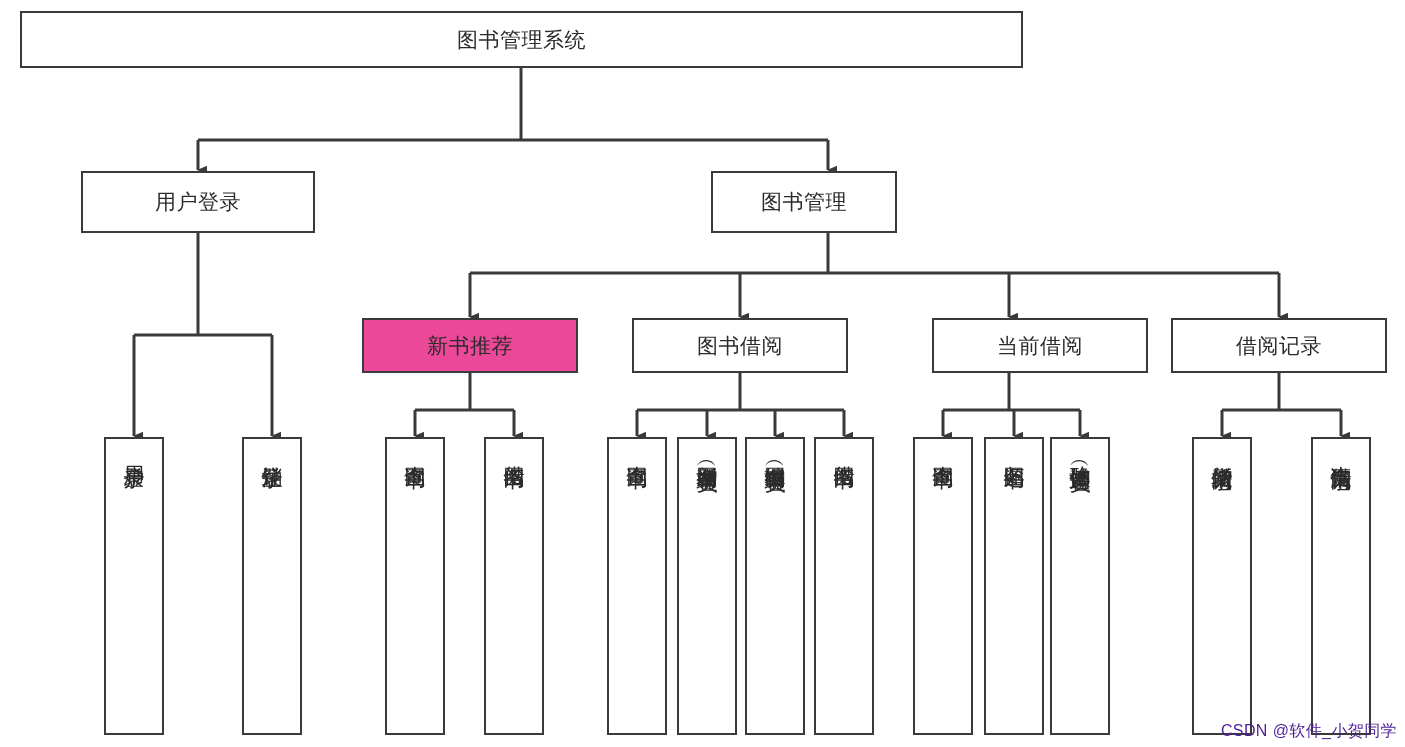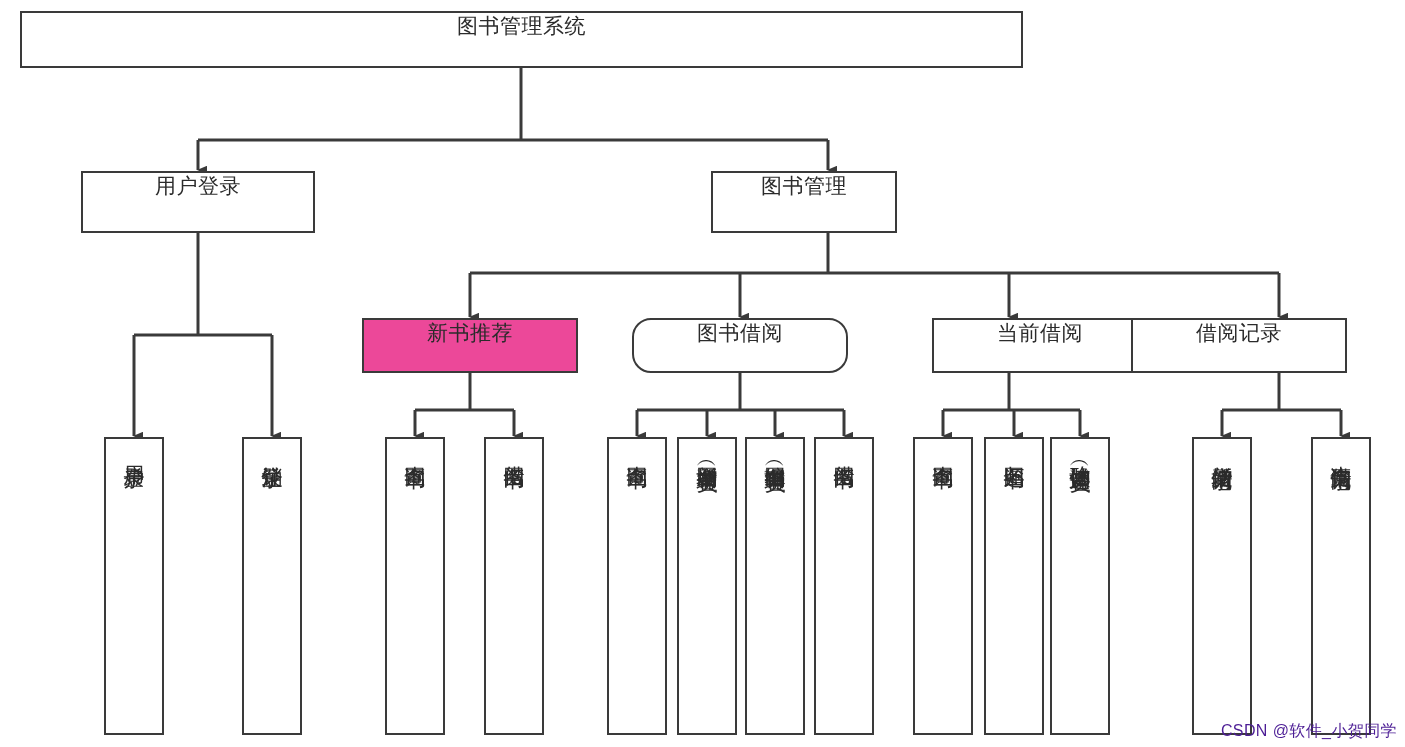--- a/index.html
+++ b/index.html
@@ -26,21 +26,21 @@
     width: 1405px;
     height: 747px;
     pointer-events: none;
   }
   .node {
     position: absolute;
     box-sizing: border-box;
     background: #ffffff;
     border: 2px solid #3a3a3a;
     display: flex;
-    align-items: flex-start;
+    align-items: center;
     justify-content: center;
     color: #2b2b2b;
   }
   .node-label {
     font-size: 21px;
     line-height: 1.22;
     letter-spacing: 0.5px;
     white-space: pre-wrap;
     text-align: center;
     color: #2b2b2b;
@@ -125,27 +125,27 @@
       </div>
       <div class="node horizontal" style="left: 81px; top: 171px; width: 234px; height: 62px; border-color: rgb(58, 58, 58); background: rgb(255, 255, 255);">
         <span class="node-label" style="color: rgb(43, 43, 43);">用户登录</span>
       </div>
       <div class="node horizontal" style="left: 711px; top: 171px; width: 186px; height: 62px; border-color: rgb(58, 58, 58); background: rgb(255, 255, 255);">
         <span class="node-label" style="color: rgb(43, 43, 43);">图书管理</span>
       </div>
       <div class="node horizontal" style="left: 362px; top: 318px; width: 216px; height: 55px; border-color: rgb(58, 58, 58); background: #ec4899;">
         <span class="node-label" style="color: rgb(43, 43, 43);">新书推荐</span>
       </div>
-      <div class="node horizontal" style="left: 632px; top: 318px; width: 216px; height: 55px; border-color: rgb(58, 58, 58); background: rgb(255, 255, 255); border-radius: 19px;">
+      <div class="node horizontal" style="left: 632px; top: 318px; width: 216px; height: 55px; border-color: rgb(58, 58, 58); background: rgb(255, 255, 255);">
         <span class="node-label" style="color: rgb(43, 43, 43);">图书借阅</span>
       </div>
       <div class="node horizontal" style="left: 901px; top: 318px; width: 216px; height: 55px; border-color: rgb(58, 58, 58); background: rgb(255, 255, 255); margin-left: 31px;">
         <span class="node-label" style="color: rgb(43, 43, 43);">当前借阅</span>
       </div>
-      <div class="node horizontal" style="left: 1131px; top: 318px; width: 216px; height: 55px; border-color: rgb(58, 58, 58); background: rgb(255, 255, 255);">
+      <div class="node horizontal" style="left: 1171px; top: 318px; width: 216px; height: 55px; border-color: rgb(58, 58, 58); background: rgb(255, 255, 255);">
         <span class="node-label" style="color: rgb(43, 43, 43);">借阅记录</span>
       </div>
       <div class="node vertical" style="left: 104px; top: 437px; width: 60px; height: 298px; border-color: rgb(58, 58, 58); background: rgb(255, 255, 255);">
         <span class="node-label" style="color: rgb(43, 43, 43);">用户登录</span>
       </div>
       <div class="node vertical" style="left: 242px; top: 437px; width: 60px; height: 298px; border-color: rgb(58, 58, 58); background: rgb(255, 255, 255);">
         <span class="node-label" style="color: rgb(43, 43, 43);">注销登录</span>
       </div>
       <div class="node vertical" style="left: 385px; top: 437px; width: 60px; height: 298px; border-color: rgb(58, 58, 58); background: rgb(255, 255, 255);">
         <span class="node-label" style="color: rgb(43, 43, 43);">查询图书</span>

